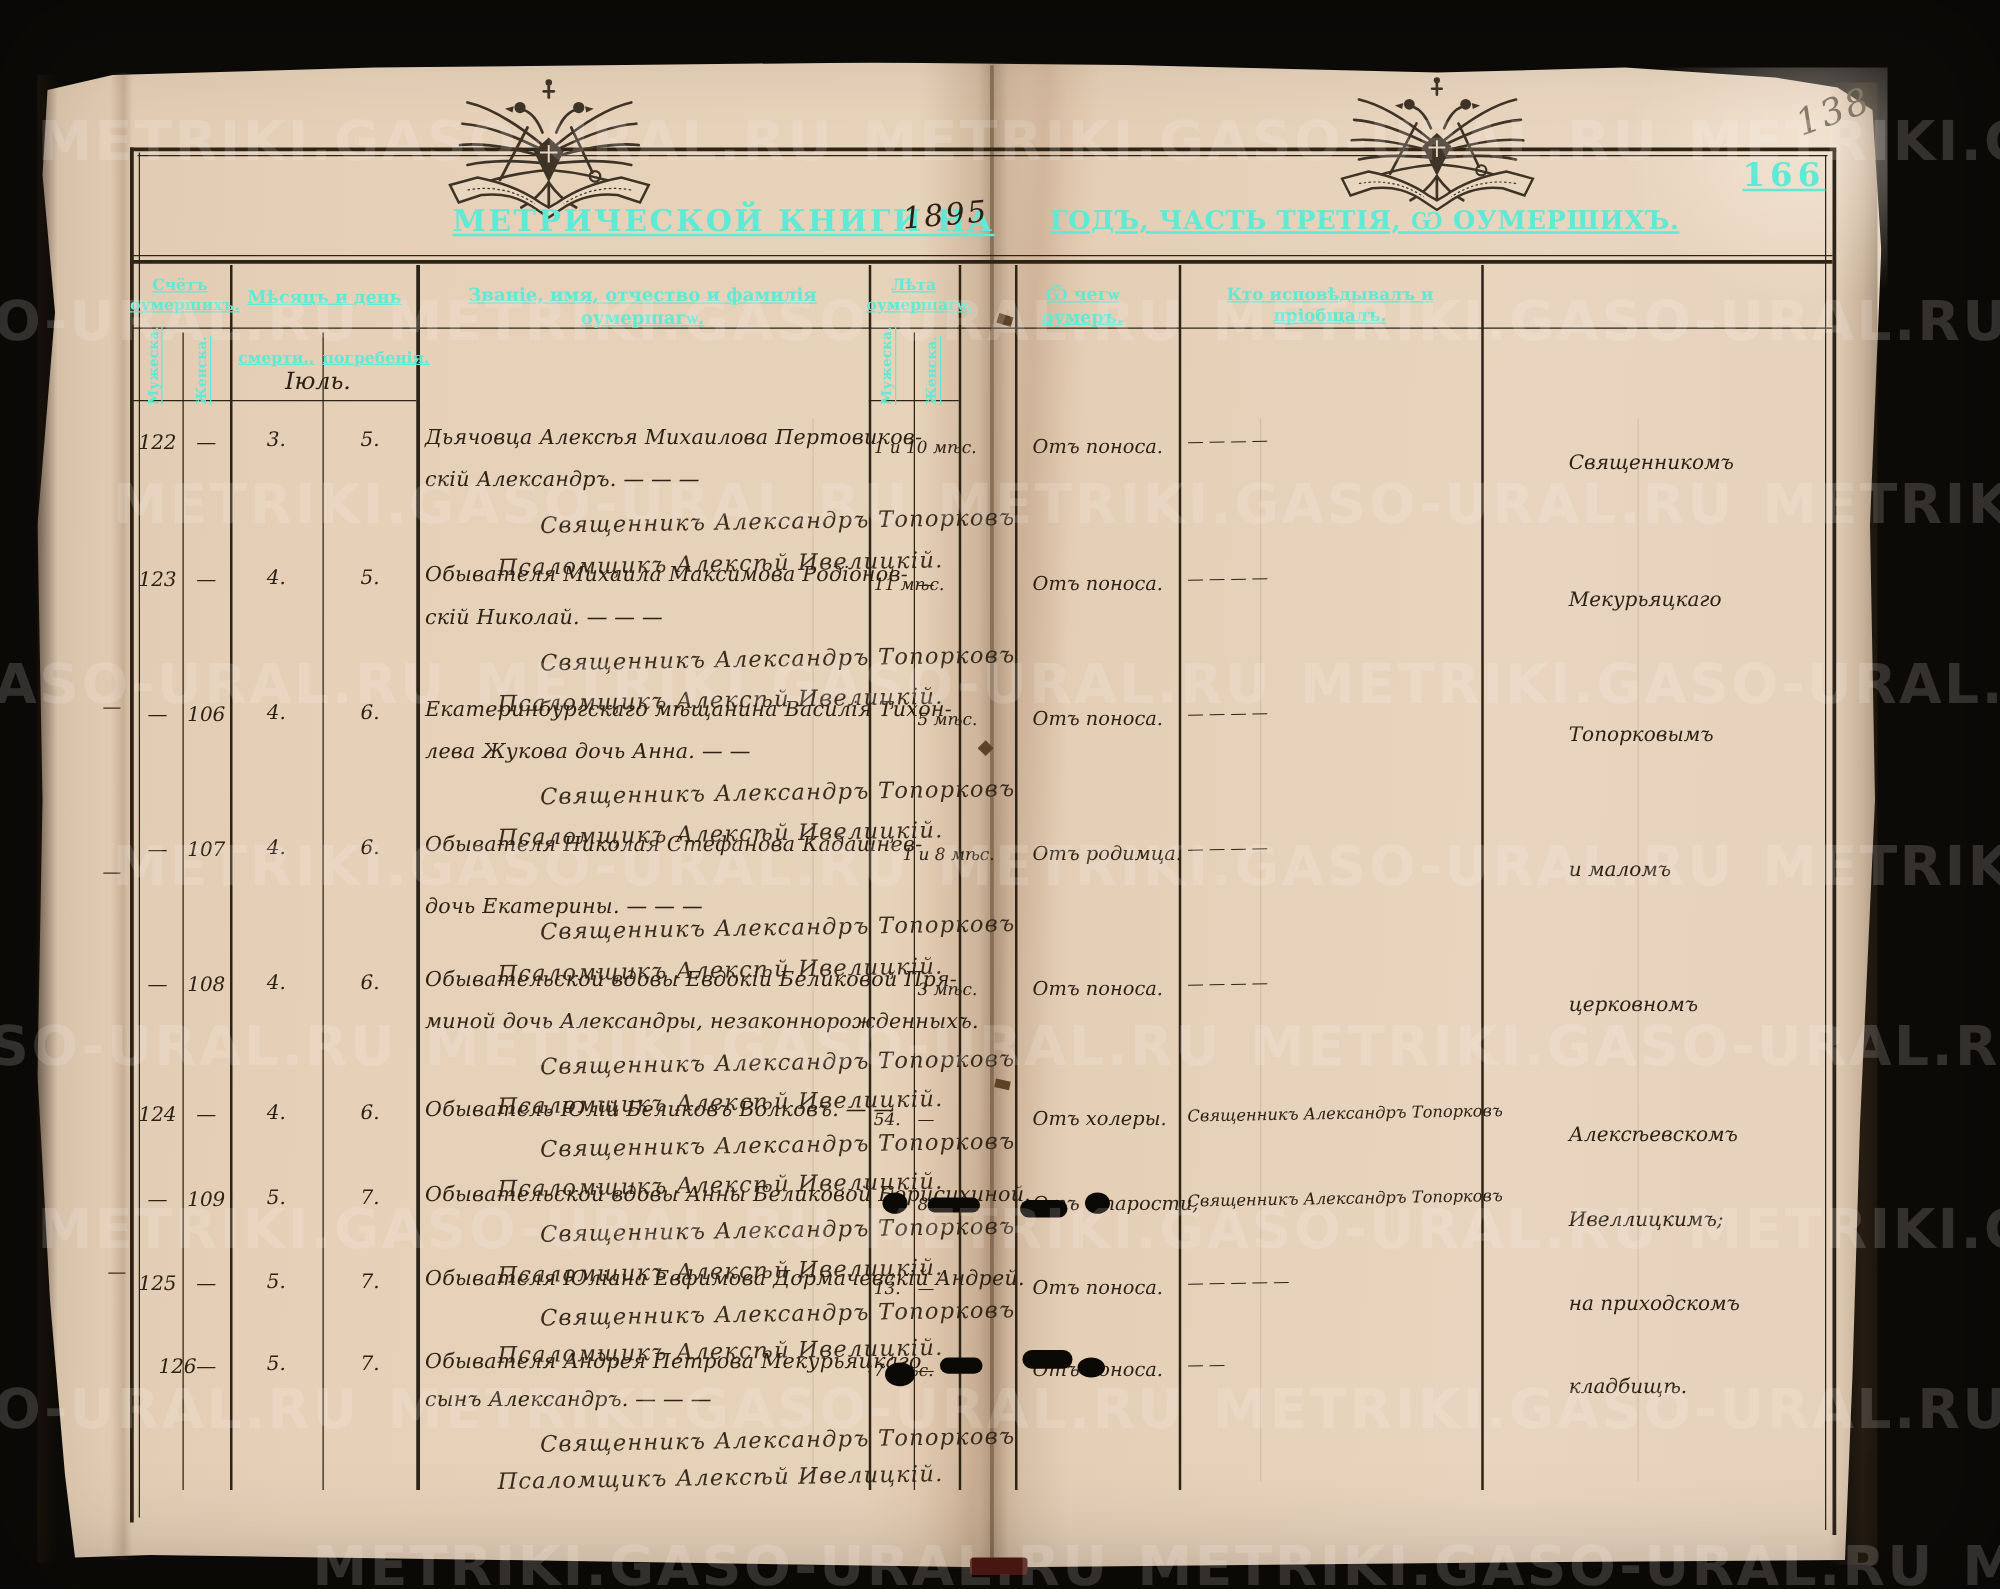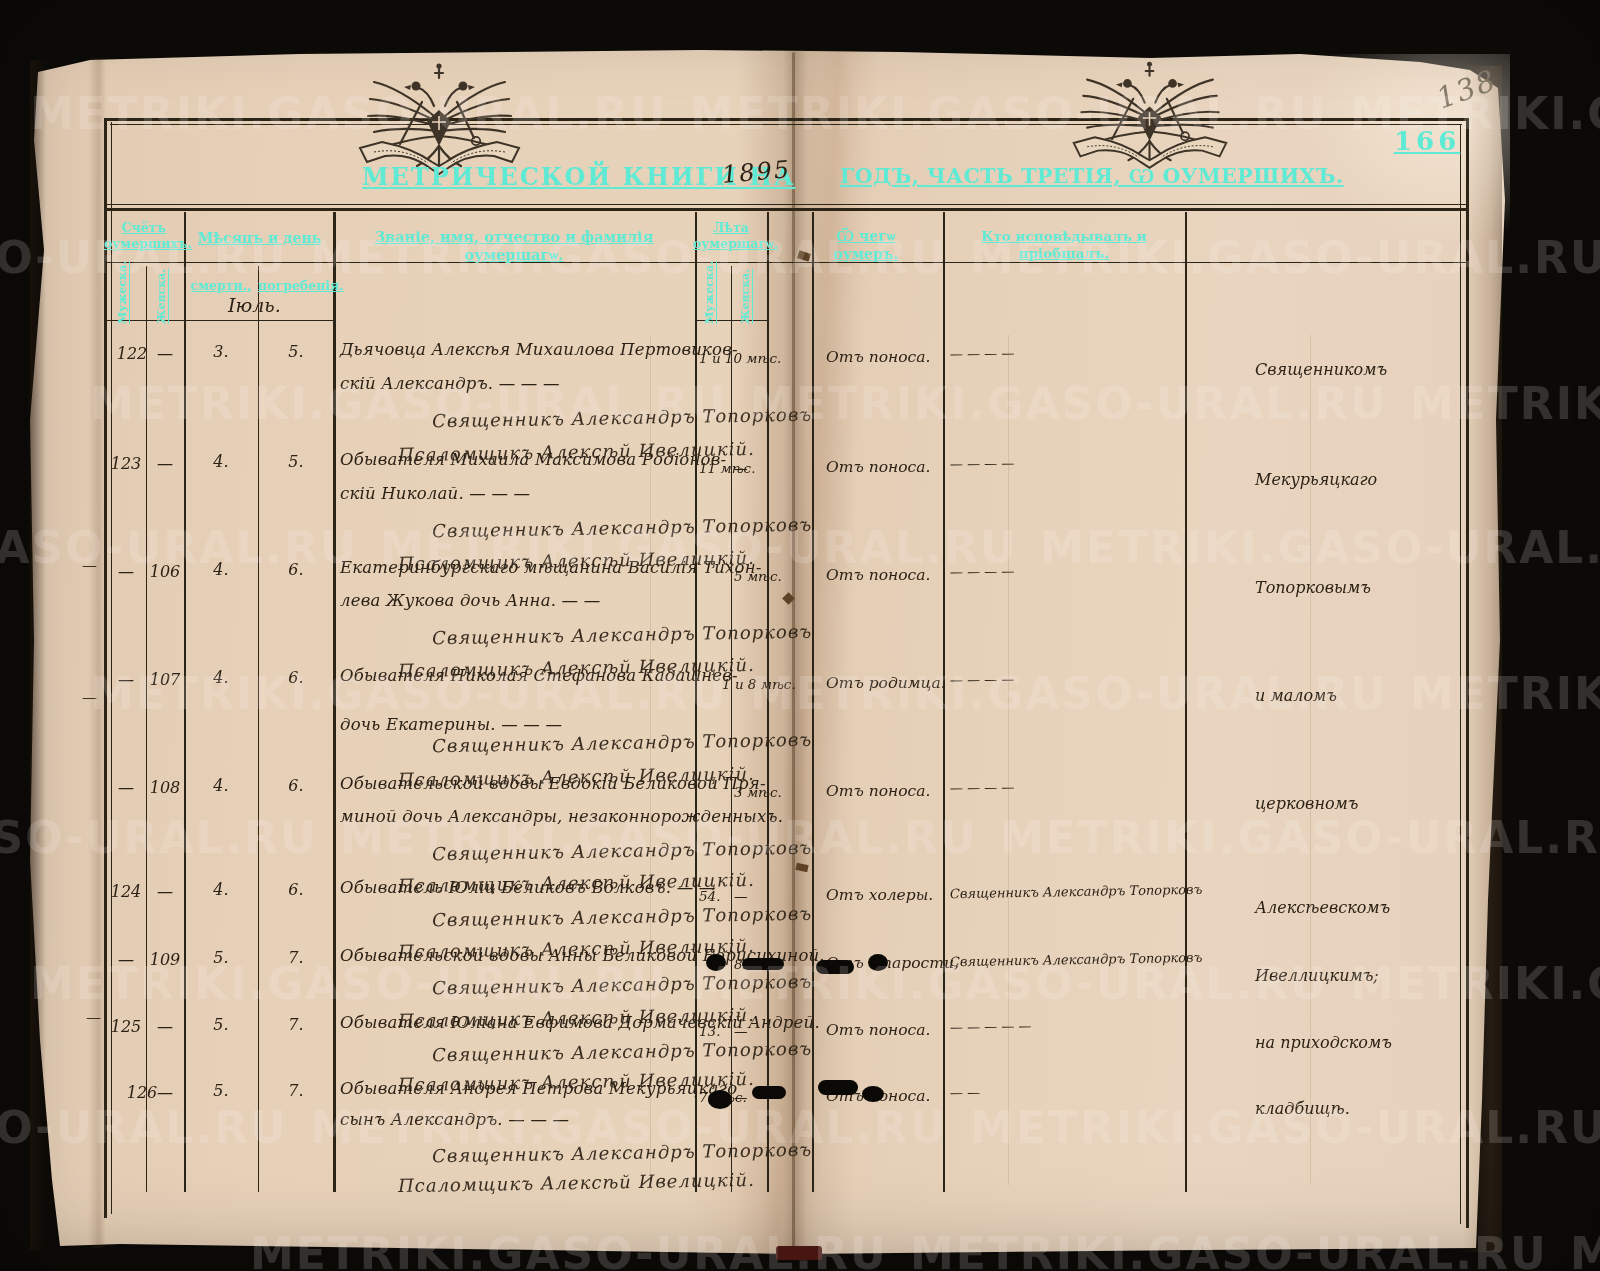--- a/index.html
+++ b/index.html
@@ -220,21 +220,21 @@
     <div class="wm" style="left: 1000px; top: 812px;">METRIKI.GASO-URAL.RU</div>
     <div class="wm" style="left: 30px; top: 958px;">METRIKI.GASO-URAL.RU</div>
     <div class="wm" style="left: 690px; top: 958px;">METRIKI.GASO-URAL.RU</div>
     <div class="wm" style="left: 1350px; top: 958px;">METRIKI.GASO-URAL.RU</div>
     <div class="wm" style="left: -350px; top: 1102px;">METRIKI.GASO-URAL.RU</div>
     <div class="wm" style="left: 310px; top: 1102px;">METRIKI.GASO-URAL.RU</div>
     <div class="wm" style="left: 970px; top: 1102px;">METRIKI.GASO-URAL.RU</div>
     <div class="wm" style="left: 250px; top: 1228px;">METRIKI.GASO-URAL.RU</div>
     <div class="wm" style="left: 910px; top: 1228px;">METRIKI.GASO-URAL.RU</div>
     <div class="wm" style="left: 1570px; top: 1228px;">METRIKI.GASO-URAL.RU</div>
-    <div class="hw hw-num" style="left: 126px; top: 344px; padding-left: 12px;">122</div>
+    <div class="hw hw-num" style="left: 126px; top: 344px;">122</div>
     <div class="hw hw-num" style="left: 165px; top: 344px;">—</div>
     <div class="hw hw-num" style="left: 221px; top: 342px;">3.</div>
     <div class="hw hw-num" style="left: 296px; top: 342px;">5.</div>
     <div class="hw hw-entry" style="left: 340px; top: 340px;">Дьячовца Алексѣя Михаилова Пертовиков-</div>
     <div class="hw hw-entry" style="left: 340px; top: 374px;">скій Александръ. —      —      —</div>
     <div class="hw hw-sign" style="left: 432px; top: 407px;">Священникъ Александръ Топорковъ</div>
     <div class="hw hw-sign" style="left: 398px; top: 441px;">Псаломщикъ Алексѣй Ивелицкій.</div>
     <div class="hw hw-age" style="left: 699px; top: 350px;">1 и 10 мѣс.</div>
     <div class="hw hw-cause" style="left: 826px; top: 348px;">Отъ поноса.</div>
     <div class="hw hw-conf" style="left: 950px; top: 346px;">—      —      —      —</div>

